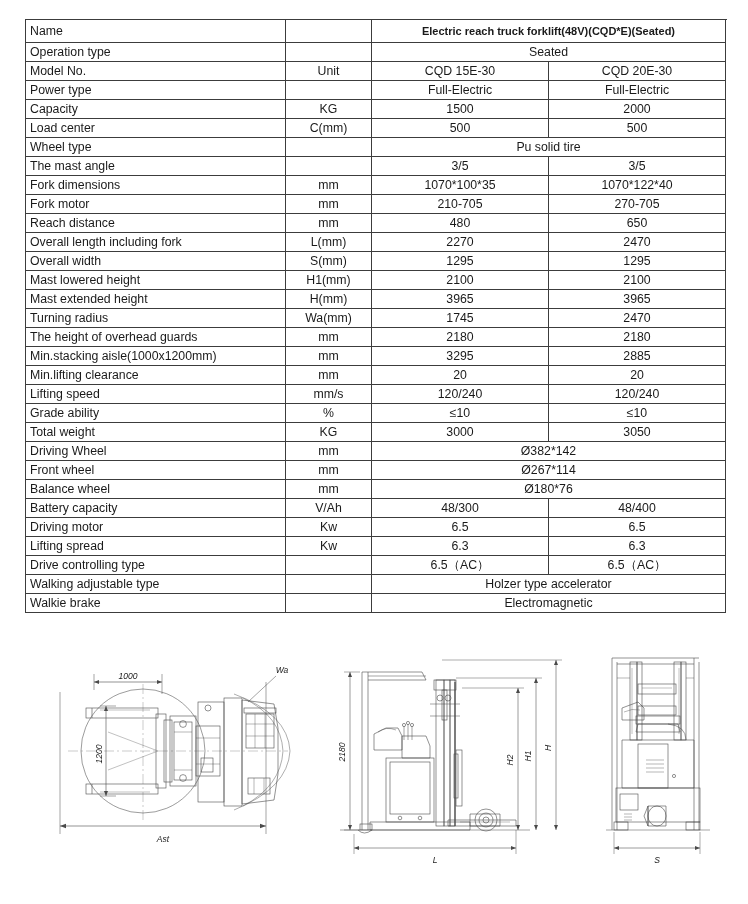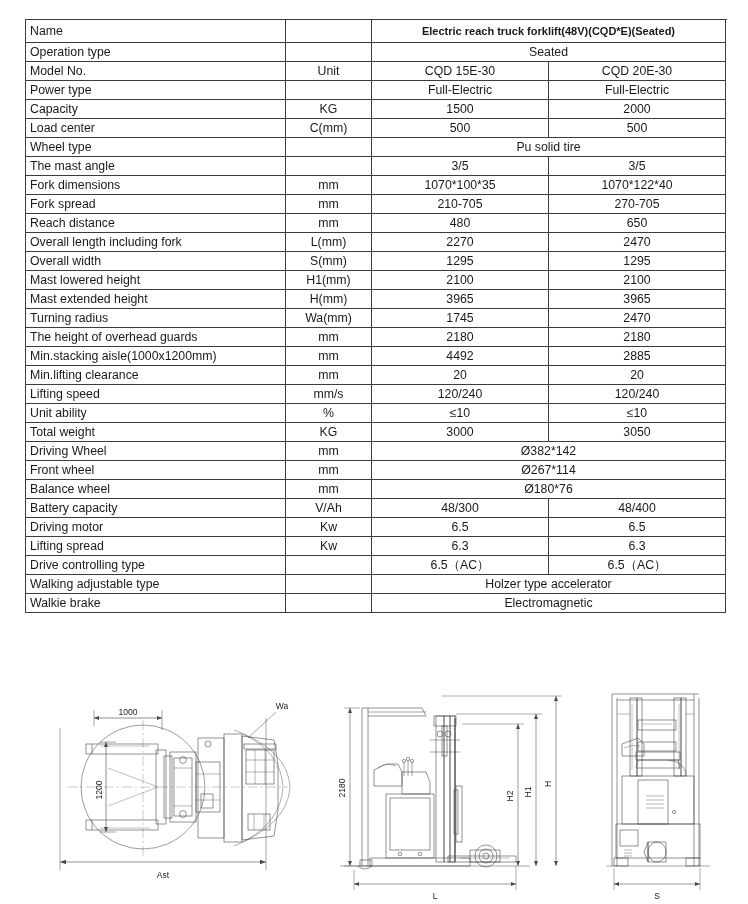--- a/index.html
+++ b/index.html
@@ -53,23 +53,24 @@
     font-size: 11px;
     height: 22px;
     line-height: 22px;
   }
   table.spec tr.title-row td.name { height: 22px; line-height: 22px; }
 
   
   #drawings {
     position: absolute;
     left: 0;
-    top: 690px;
+    top: 654px;
     width: 748px;
     height: 214px;
+    font-style: italic;
   }
   .drawing {
     position: absolute;
     top: 0;
   }
   #draw-top   { left: 38px;  width: 300px; height: 214px; }
   #draw-side  { left: 330px; width: 252px; height: 214px; }
   #draw-front { left: 586px; width: 150px; height: 214px; }
   .drawing svg { display: block; }
   .dim-label {
@@ -135,21 +136,21 @@
           <td>3/5</td>
           <td>3/5</td>
         </tr>
         <tr>
           <td class="name">Fork dimensions</td>
           <td>mm</td>
           <td>1070*100*35</td>
           <td>1070*122*40</td>
         </tr>
         <tr>
-          <td class="name">Fork spread</td>
+          <td class="name">Fork motor</td>
           <td>mm</td>
           <td>210-705</td>
           <td>270-705</td>
         </tr>
         <tr>
           <td class="name">Reach distance</td>
           <td>mm</td>
           <td>480</td>
           <td>650</td>
         </tr>
@@ -185,37 +186,37 @@
         </tr>
         <tr>
           <td class="name">The height of overhead guards</td>
           <td>mm</td>
           <td>2180</td>
           <td>2180</td>
         </tr>
         <tr>
           <td class="name">Min.stacking aisle(1000x1200mm)</td>
           <td>mm</td>
-          <td>4492</td>
+          <td>3295</td>
           <td>2885</td>
         </tr>
         <tr>
           <td class="name">Min.lifting clearance</td>
           <td>mm</td>
           <td>20</td>
           <td>20</td>
         </tr>
         <tr>
           <td class="name">Lifting speed</td>
           <td>mm/s</td>
           <td>120/240</td>
           <td>120/240</td>
         </tr>
         <tr>
-          <td class="name">Unit ability</td>
+          <td class="name">Grade ability</td>
           <td>%</td>
           <td>≤10</td>
           <td>≤10</td>
         </tr>
         <tr>
           <td class="name">Total weight</td>
           <td>KG</td>
           <td>3000</td>
           <td>3050</td>
         </tr>

